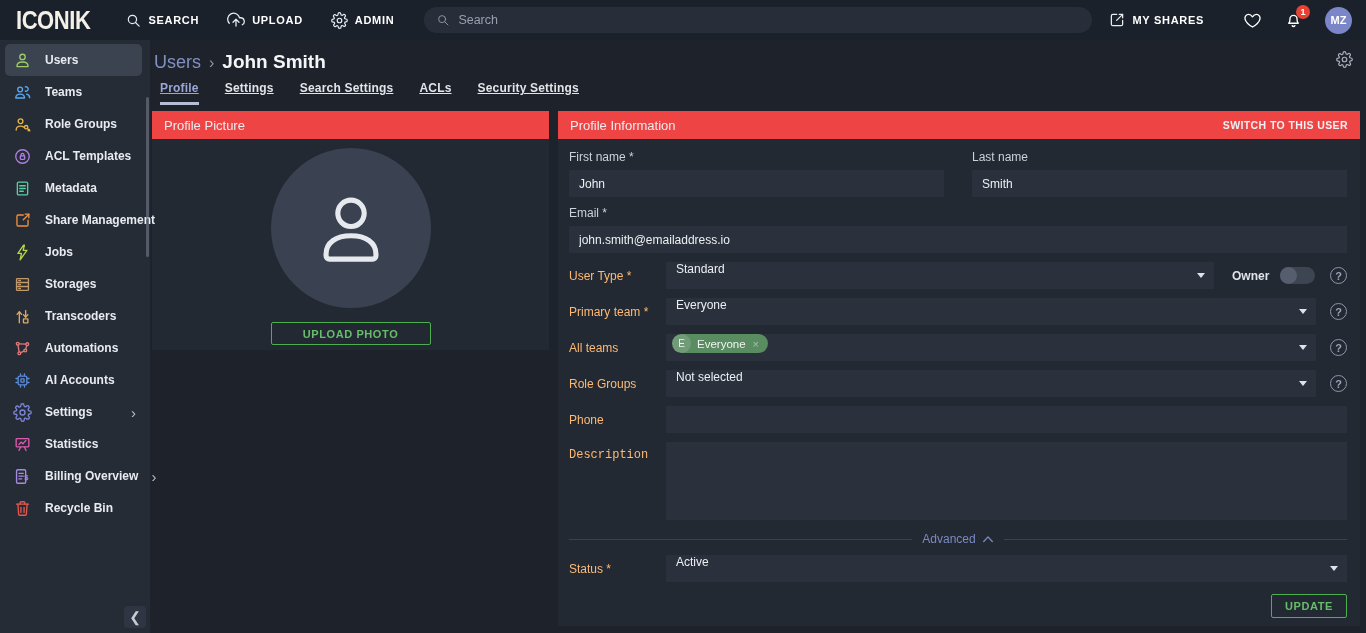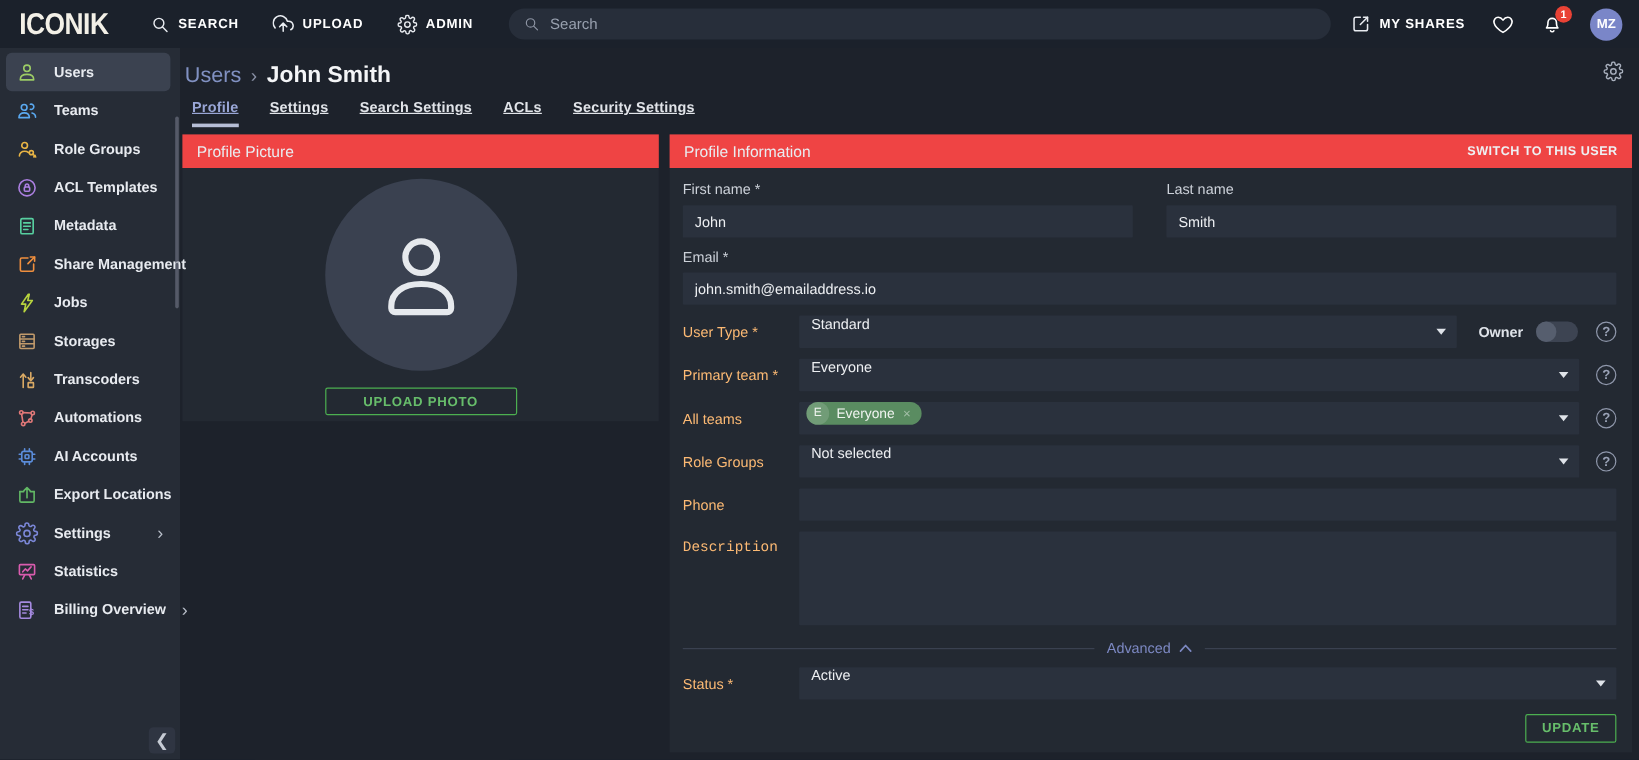--- a/index.html
+++ b/index.html
@@ -236,21 +236,21 @@
     <span>
       <svg class="ico" width="14" height="14" viewBox="0 0 24 24" style="color:#8d94a3">
           <circle cx="10.5" cy="10.5" r="6"></circle>
           <path d="M15 15l5.5 5.5"></path>
         </svg>
     </span>
     <input type="text" placeholder="Search" style="">
   </div>
 
   <div class="tb-right">
-    <div class="tb-btn" style="margin-right:0">
+    <div class="tb-btn" style="margin-right:17px">
       <span>
         <svg class="ico" width="18" height="18" viewBox="0 0 24 24">
             <path d="M19.5 12.5v5a2 2 0 01-2 2h-11a2 2 0 01-2-2v-11a2 2 0 012-2h5"></path>
             <path d="M15 4.5h4.5V9"></path>
             <path d="M19.5 4.5l-8 8"></path>
           </svg>
       </span>
       <span>MY SHARES</span>
     </div>
     <span>
@@ -388,30 +388,20 @@
     <span class="icon">
       <svg class="ico" width="19" height="19" viewBox="0 0 24 24">
           <rect x="6.5" y="6.5" width="11" height="11" rx="2"></rect>
           <rect x="10" y="10" width="4" height="4" rx="0.8"></rect>
           <path d="M9.5 3.8v1.7M14.5 3.8v1.7M9.5 18.5v1.7M14.5 18.5v1.7M3.8 9.5h1.7M3.8 14.5h1.7M18.5 9.5h1.7M18.5 14.5h1.7"></path>
         </svg>
     </span>
     <span class="nav-label">AI Accounts</span>
   </div>
 
-  <div class="nav-item" style="--icon-color: #62b865;">
-    <span class="icon">
-      <svg class="ico" width="19" height="19" viewBox="0 0 24 24">
-          <path d="M4.5 8.5V18A1.5 1.5 0 006 19.5h12a1.5 1.5 0 001.5-1.5V8.5"></path>
-          <path d="M4.5 8.5h4M15.5 8.5h4"></path>
-          <path d="M12 15V4.2M12 4.2L8.8 7.4M12 4.2l3.2 3.2"></path>
-        </svg>
-    </span>
-    <span class="nav-label">Export Locations</span>
-  </div>
 
   <div class="nav-item" style="--icon-color: #7b87d7;">
     <span class="icon">
       <svg class="ico" width="19" height="19" viewBox="0 0 24 24">
           <circle cx="12" cy="12" r="3.2"></circle>
           <path d="M19.4 15a1.6 1.6 0 00.3 1.7l.1.1a2 2 0 11-2.8 2.8l-.1-.1a1.6 1.6 0 00-1.7-.3 1.6 1.6 0 00-1 1.5V21a2 2 0 11-4 0v-.1a1.6 1.6 0 00-1-1.5 1.6 1.6 0 00-1.7.3l-.1.1a2 2 0 11-2.8-2.8l.1-.1a1.6 1.6 0 00.3-1.7 1.6 1.6 0 00-1.5-1H3a2 2 0 110-4h.1a1.6 1.6 0 001.5-1 1.6 1.6 0 00-.3-1.7l-.1-.1a2 2 0 112.8-2.8l.1.1a1.6 1.6 0 001.7.3h.1a1.6 1.6 0 001-1.5V3a2 2 0 114 0v.1a1.6 1.6 0 001 1.5h.1a1.6 1.6 0 001.7-.3l.1-.1a2 2 0 112.8 2.8l-.1.1a1.6 1.6 0 00-.3 1.7v.1a1.6 1.6 0 001.5 1H21a2 2 0 110 4h-.1a1.6 1.6 0 00-1.5 1z"></path>
         </svg>
     </span>
     <span class="nav-label">Settings</span>
     <span class="submenu-chevron">›</span>
@@ -433,20 +423,31 @@
       <svg class="ico" width="19" height="19" viewBox="0 0 24 24">
           <rect x="4.5" y="3.5" width="11.5" height="17" rx="1.5"></rect>
           <path d="M7.5 8h5.5M7.5 11.5h5.5M7.5 15h3.5"></path>
           <text x="14.2" y="17" font-size="9.5" fill="currentColor" stroke="none" font-family="Liberation Sans, sans-serif" font-weight="bold">$</text>
         </svg>
     </span>
     <span class="nav-label">Billing Overview</span>
     <span class="submenu-chevron">›</span>
   </div>
 
+  <div class="nav-item" style="--icon-color: #df5a50;">
+    <span class="icon">
+      <svg class="ico" width="19" height="19" viewBox="0 0 24 24">
+          <path d="M4.5 6.5h15"></path>
+          <path d="M9 6.5V5A1.5 1.5 0 0110.5 3.5h3A1.5 1.5 0 0115 5v1.5"></path>
+          <path d="M6.2 6.5l.9 12.6a1.5 1.5 0 001.5 1.4h6.8a1.5 1.5 0 001.5-1.4l.9-12.6"></path>
+          <path d="M10 10.5v6.5M14 10.5v6.5"></path>
+        </svg>
+    </span>
+    <span class="nav-label">Recycle Bin</span>
+  </div>
 
   <div class="sb-scrollbar"></div>
   <div class="collapse-btn">❮</div>
 </div>
 
 <div class="main">
 
   <div class="crumb-row">
     <div class="breadcrumb">
       <span class="crumb-link">Users</span>

